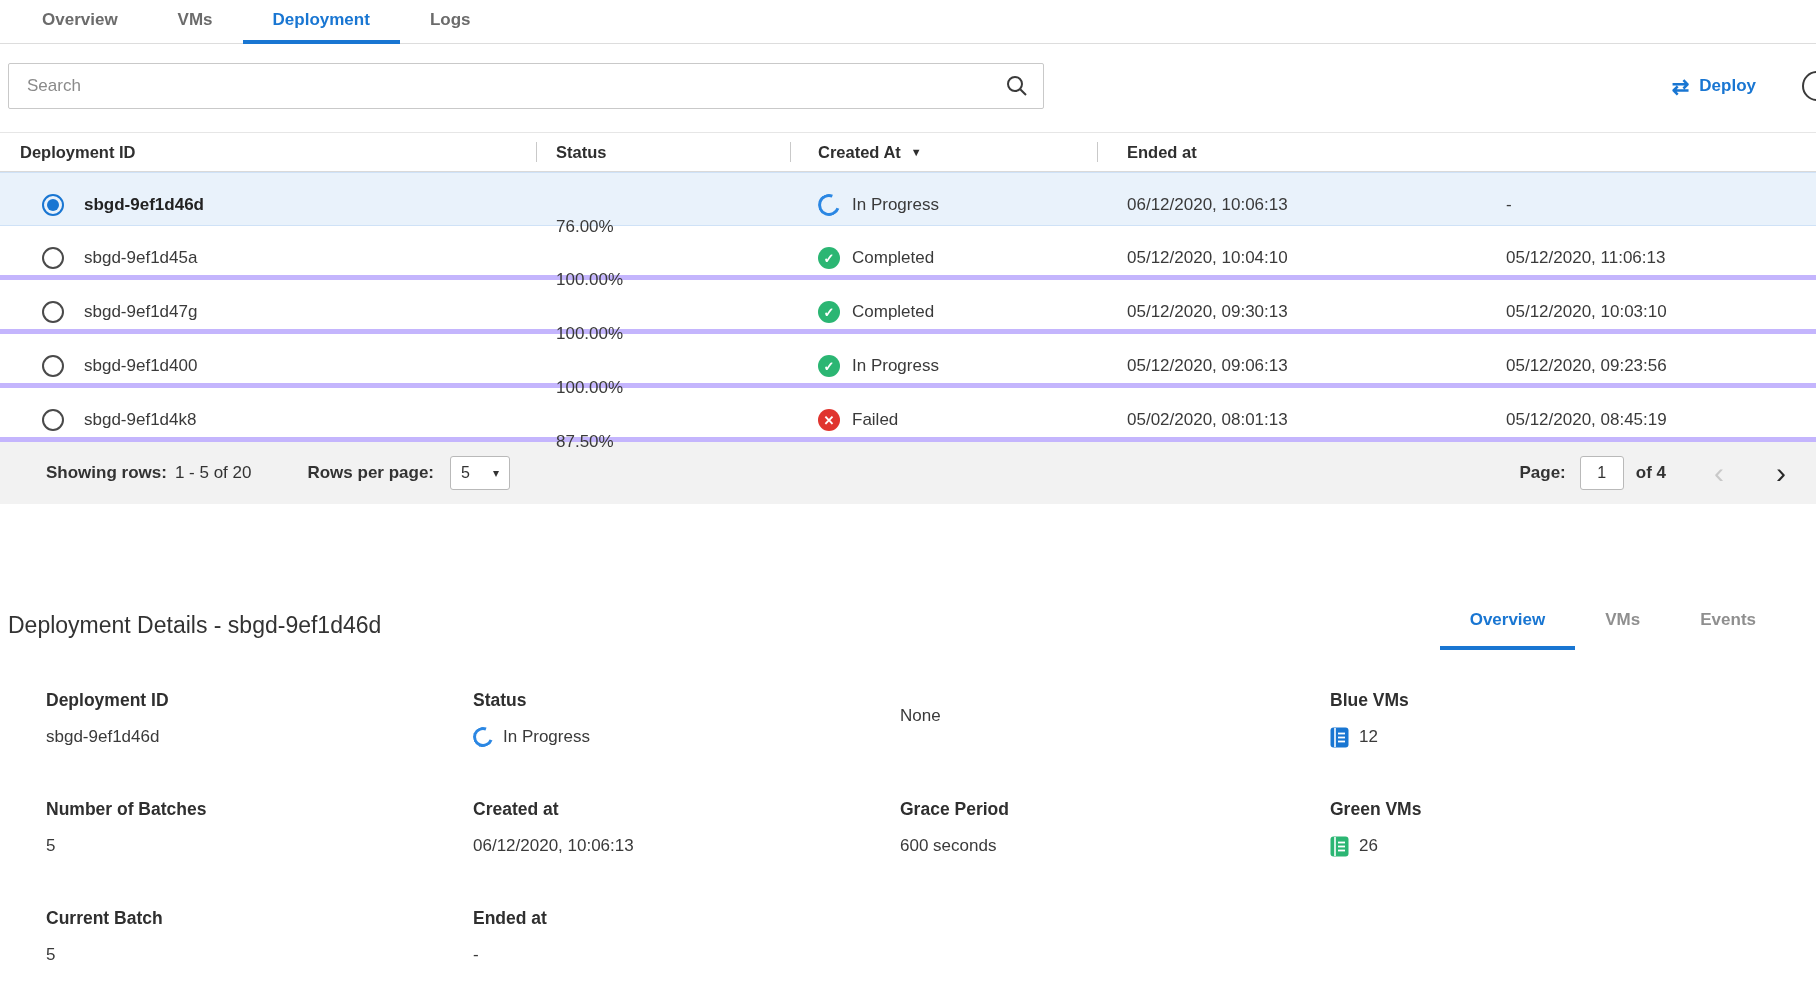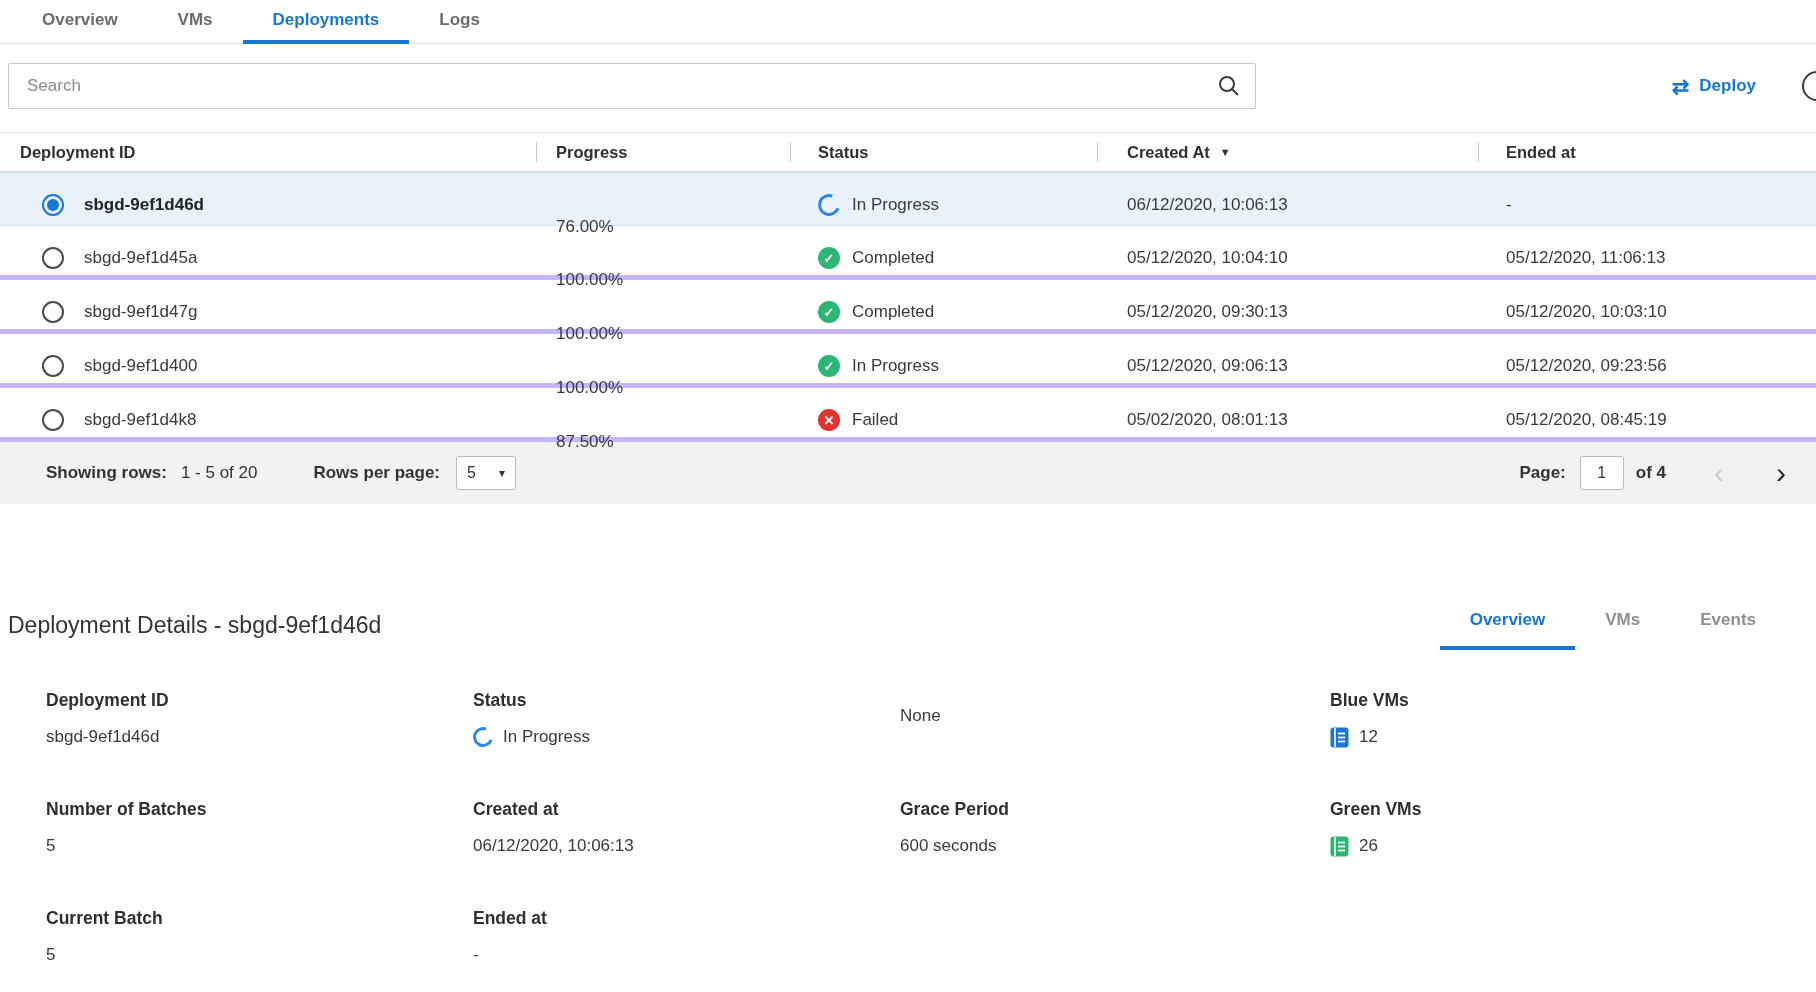--- a/index.html
+++ b/index.html
@@ -18,21 +18,21 @@
     width:1816px;height:992px;overflow:hidden;background:#fff;
     font-family:"Liberation Sans",sans-serif;color:var(--text);
   }
   
   .tabs{display:flex;height:44px;border-bottom:1px solid var(--border);padding-left:12px;}
   .tab{display:flex;align-items:center;padding:0 30px;font-size:17px;font-weight:700;
        color:#6b6b6b;cursor:pointer;border-bottom:4px solid transparent;margin-bottom:-1px;}
   .tab.active{color:var(--accent);border-bottom-color:var(--accent);}
   
   .toolbar{display:flex;align-items:center;margin:18px 8px 0 8px;height:48px;position:relative;}
-  .search{position:relative;width:1248px;height:46px;border:1px solid #c9c9c9;border-radius:2px;background:#fff;}
+  .search{position:relative;width:1036px;height:46px;border:1px solid #c9c9c9;border-radius:2px;background:#fff;}
   .search input{width:100%;height:100%;border:0;outline:0;padding:0 54px 0 18px;font-size:17px;
                 color:#333;background:transparent;font-family:inherit;}
   .search input::placeholder{color:var(--muted);}
   .search-icon{position:absolute;right:14px;top:50%;transform:translateY(-50%);}
   .deploy-btn{margin-left:auto;display:flex;align-items:center;gap:10px;color:var(--accent);
               font-weight:700;font-size:17px;margin-right:52px;cursor:pointer;white-space:nowrap;}
   .deploy-icon{font-size:21px;line-height:1;}
   .refresh-partial{position:absolute;right:-24px;top:50%;transform:translateY(-50%);
                    width:30px;height:30px;border:2.5px solid #3a3a3a;border-radius:50%;}
   
@@ -63,21 +63,21 @@
   .status-icon{width:22px;height:22px;border-radius:50%;display:flex;align-items:center;justify-content:center;
                color:#fff;font-size:13px;font-weight:700;flex:none;line-height:1;}
   .status-icon[data-status="completed"]{background:var(--success);}
   .status-icon[data-status="failed"]{background:var(--error);}
   .status-icon[data-status="in-progress"]{background:transparent;border:3px solid #2b87e3;
                border-right-color:transparent;transform:rotate(-25deg);}
   
   .tfoot{height:62px;background:#f2f2f2;display:flex;align-items:center;font-size:17px;color:#333;
          padding:0 26px 0 46px;}
   .b{font-weight:700;}
-  .ml12{margin-left:12px;font-weight:bold;} .ml14{margin-left:14px;} .ml44{margin-left:44px;} .ml56{margin-left:56px;}
+  .ml12{margin-left:12px;font-weight:bold;} .ml14{margin-left:8px;} .ml44{margin-left:44px;} .ml56{margin-left:56px;}
   .select{margin-left:16px;width:60px;height:34px;background:#fff;border:1px solid #b9b9b9;border-radius:3px;
           display:flex;align-items:center;justify-content:space-between;padding:0 10px;cursor:pointer;font-size:16px;}
   .select .caret{font-size:12px;color:#333;}
   .spacer{flex:1;}
   .page-input{margin-left:14px;width:44px;height:34px;background:#fff;border:1px solid #b9b9b9;border-radius:3px;
               text-align:center;font-size:16px;font-family:inherit;color:#333;outline:none;}
   .chev{font-size:30px;line-height:1;color:#2a2a2a;cursor:pointer;padding:0 4px;}
   .chev.disabled{color:#c9c9c9;cursor:default;}
   
   .details-header{margin-top:96px;display:flex;align-items:flex-start;padding:0 30px 0 8px;}
@@ -95,21 +95,21 @@
   .vm-icon.green{color:var(--success);}
 </style>
 </head>
 <body>
 
 <div class="page">
 
   <nav class="tabs">
     <div class="tab">Overview</div>
     <div class="tab">VMs</div>
-    <div class="tab active">Deployments</div>
+    <div class="tab active">Deployment</div>
     <div class="tab">Logs</div>
   </nav>
 
   <div class="toolbar">
     <div class="search">
       <input placeholder="Search" style="">
       <svg class="search-icon" width="24" height="24" viewBox="0 0 24 24">
         <circle cx="10" cy="10" r="7" stroke="#3a3a3a" stroke-width="2" fill="none"></circle>
         <line x1="15.2" y1="15.2" x2="21" y2="21" stroke="#3a3a3a" stroke-width="2"></line>
       </svg>
@@ -118,23 +118,20 @@
       <span class="deploy-icon">⇄</span>
       <span>Deploy</span>
     </div>
     <div class="refresh-partial"></div>
   </div>
 
   <div class="table">
     <div class="thead">
       <div class="th">
         <span>Deployment ID</span>
-      </div>
-      <div class="th">
-        <span>Progress</span>
       </div>
       <div class="th">
         <span>Status</span>
       </div>
       <div class="th">
         <span>Created At</span>
         <span class="sort-caret">▼</span>
       </div>
       <div class="th">
         <span>Ended at</span>

